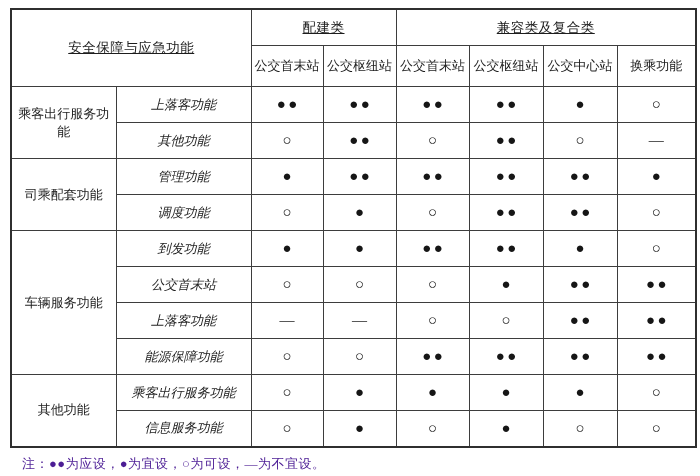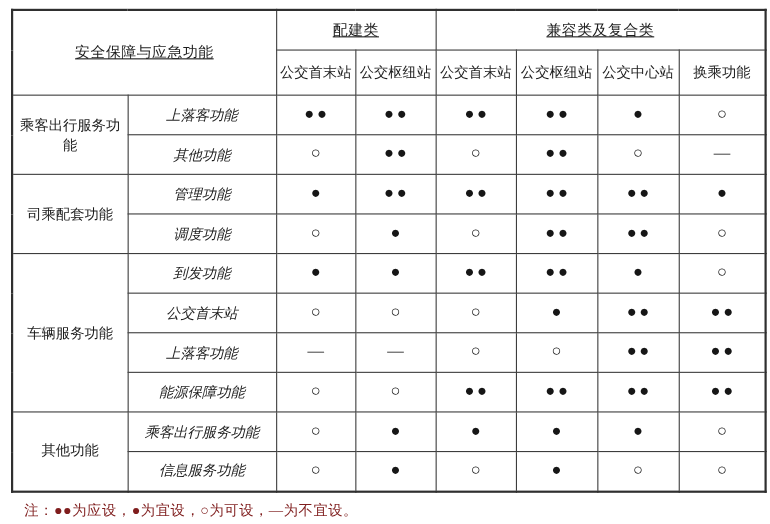--- a/index.html
+++ b/index.html
@@ -27,21 +27,21 @@
   .fn-table tbody tr{height:36px;}
   .fn-table th.corner{font-size:13.5px;}
   .fn-table th.row-group{font-size:13px;letter-spacing:0;padding:17px 1px;}
   .fn-table th.fn-name{font-size:13px;letter-spacing:0;font-style:italic;}
   .fn-table td.sym{
     font-size:15px;letter-spacing:2.5px;text-indent:2.5px;
     color:#161616;
   }
   .note{
     margin:7px 0 0 22px;
-    font-size:13px;letter-spacing:0.5px;color:#7f1d1d;
+    font-size:13px;letter-spacing:0.5px;color:#4c1d95;
   }
 </style>
 </head>
 <body>
 
 <div class="page">
   <table class="fn-table">
     <colgroup>
       <col style="width:105px">
         <col style="width:135px">

